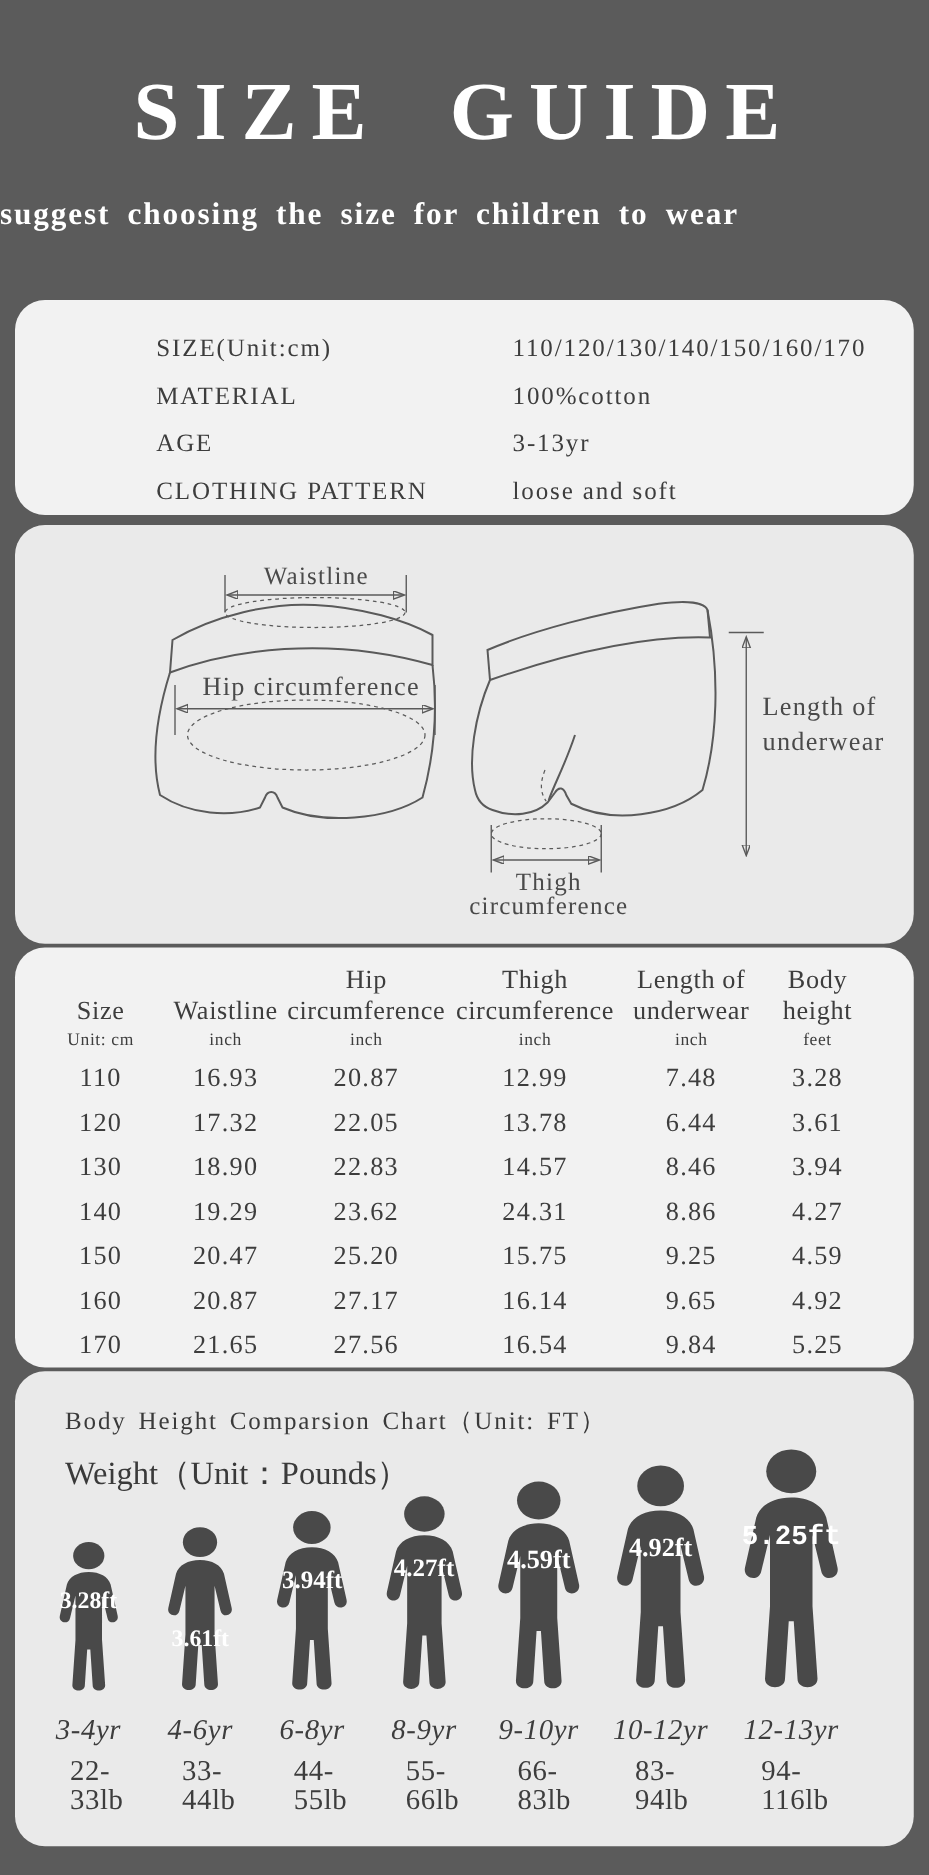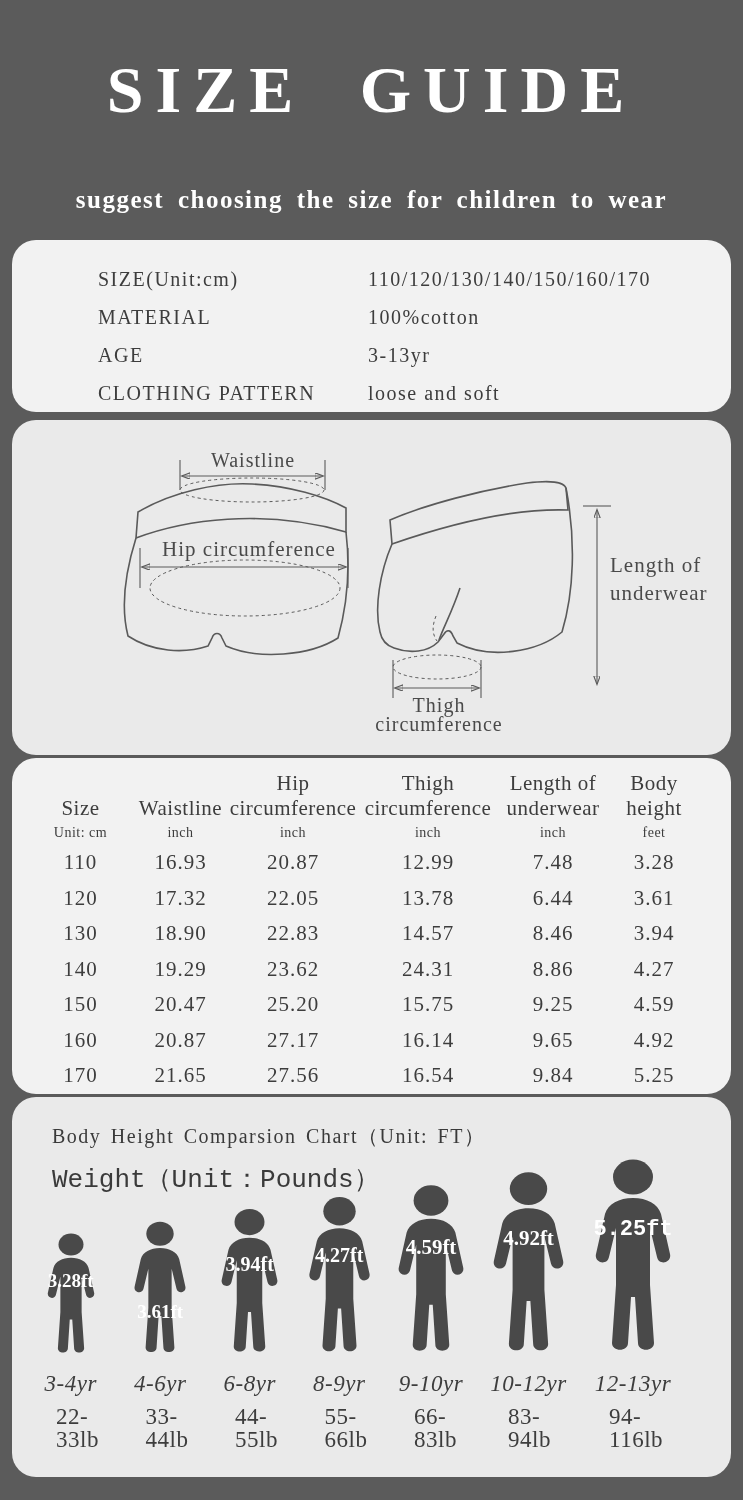--- a/index.html
+++ b/index.html
@@ -22,56 +22,56 @@
     color:var(--ink);
     overflow:hidden;
   }
   
   .page-title{
     position:absolute;top:52px;left:0;width:100%;
     text-align:center;color:var(--white);
     font-size:66px;font-weight:bold;letter-spacing:12px;word-spacing:26px;
   }
   .page-subtitle{
-    position:absolute;top:186px;left:0;width:100%;
-    text-align:center;color:var(--white);
+    position:absolute;top:158px;left:0;width:100%;
+    text-align:left;color:var(--white);
     font-size:25px;font-weight:bold;letter-spacing:1.5px;word-spacing:6px;
   }
   
   .card{position:absolute;left:12px;width:719px;border-radius:24px;}
-  .card-info{top:240px;height:172px;background:var(--card1);}
+  .card-info{top:240px;height:172px;background:var(--card1);padding-left:27px;}
   .card-diagram{top:420px;height:335px;background:var(--card2);}
   .card-table{top:758px;height:336px;background:var(--card3);}
   .card-chart{top:1097px;height:380px;background:var(--card4);}
   
   .info-list{padding:20px 0 0 86px;}
   .info-row{display:flex;align-items:center;height:38px;}
   .info-label{width:270px;font-size:20px;letter-spacing:1.5px;}
-  .info-value{font-size:20px;letter-spacing:1.5px;}
+  .info-value{font-size:20px;letter-spacing:1.5px;margin-left:15px;}
   
   .diagram-svg{position:absolute;inset:0;}
   .diagram-svg path, .diagram-svg ellipse, .diagram-svg line{
     fill:none;stroke:var(--line);
   }
   .diagram-svg text{
     fill:#4a4a4a;font-family:"Liberation Serif", serif;
   }
   .sketch{stroke-width:1.6;}
   .dash{stroke-width:1;stroke-dasharray:3 3;}
   .dim{stroke-width:1.1;}
   
   .tbl{padding-top:13px;}
   .grid6{display:grid;grid-template-columns:105px 95px 130px 140px 110px 92px;padding-left:16px;}
   .th{display:flex;flex-direction:column;justify-content:flex-end;align-items:center;}
   .th-name{font-size:21px;line-height:25px;text-align:center;letter-spacing:0.5px;}
   .th-unit{font-size:14px;height:24px;display:flex;align-items:center;letter-spacing:0.5px;}
   .td{height:35.5px;display:flex;align-items:center;justify-content:center;font-size:21px;letter-spacing:1px;}
   
   .chart-title1{position:absolute;top:26px;left:40px;font-size:20px;letter-spacing:1.5px;word-spacing:3px;color:#3a3a3a;}
-  .chart-title2{position:absolute;top:64px;left:40px;font-size:26px;font-family:Liberation Mono, monospace;color:#3a3a3a;}
+  .chart-title2{position:absolute;top:64px;left:40px;font-size:26px;font-family:Liberation Serif, serif;color:#3a3a3a;}
   .figures-row{position:absolute;left:14px;right:44px;bottom:26px;display:flex;align-items:flex-end;}
   .fig-col{flex:1;display:flex;flex-direction:column;align-items:center;}
   .person{position:relative;line-height:0;}
   .person svg{display:block;}
   .fig-ft{
     position:absolute;top:31%;left:50%;transform:translateX(-50%);
     color:var(--white);font-weight:bold;white-space:nowrap;line-height:1;
   }
   .fig-age{margin-top:15px;font-size:23px;letter-spacing:0.5px;line-height:1;font-style:italic;}
   .fig-weight{margin-top:10px;font-size:23px;letter-spacing:0.5px;line-height:1;margin-left:30px;}

